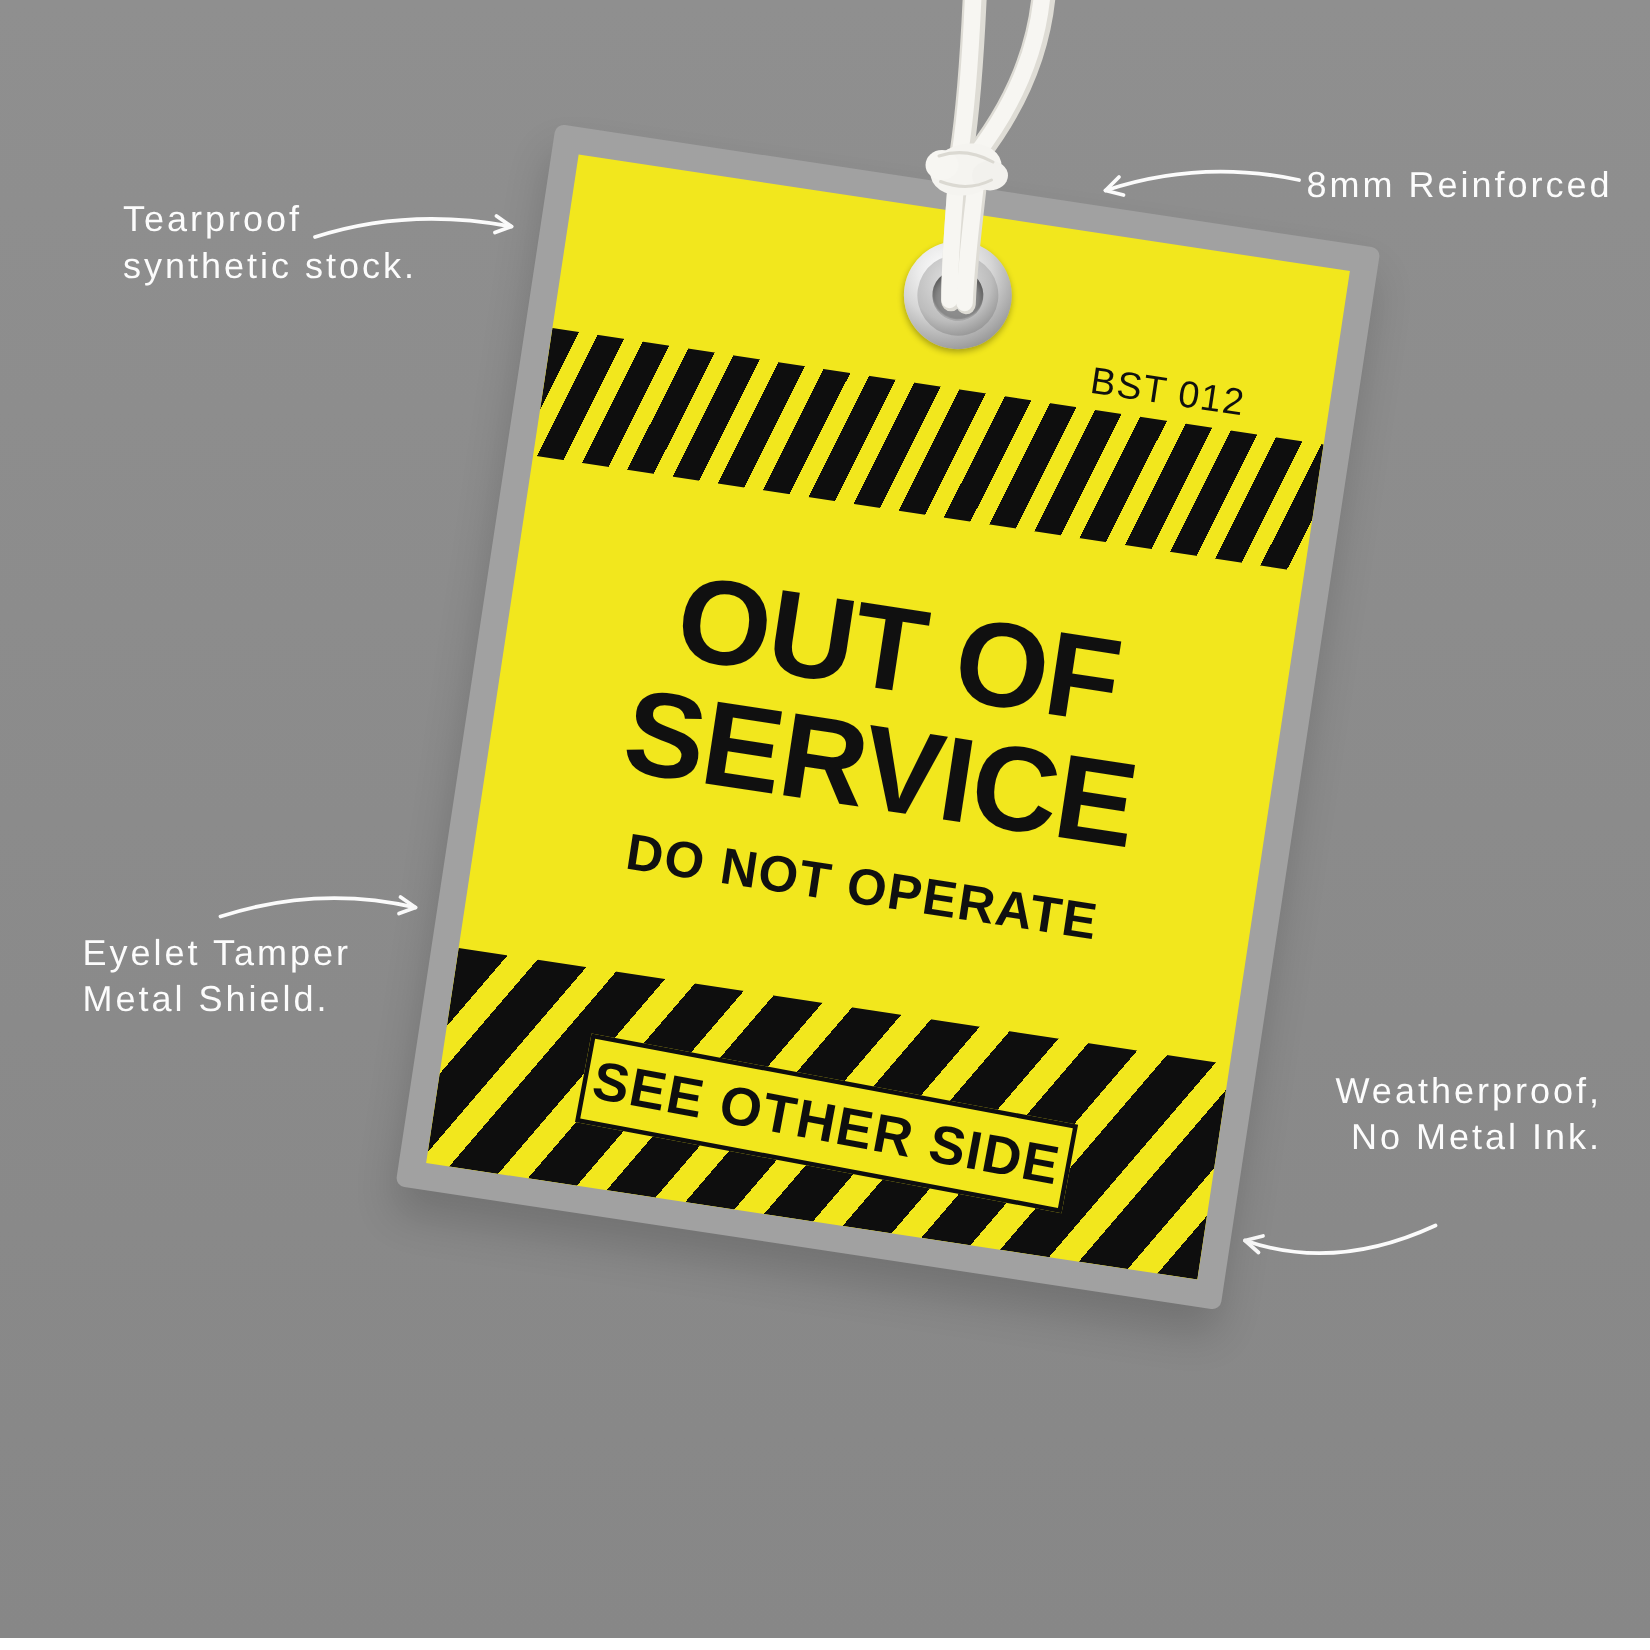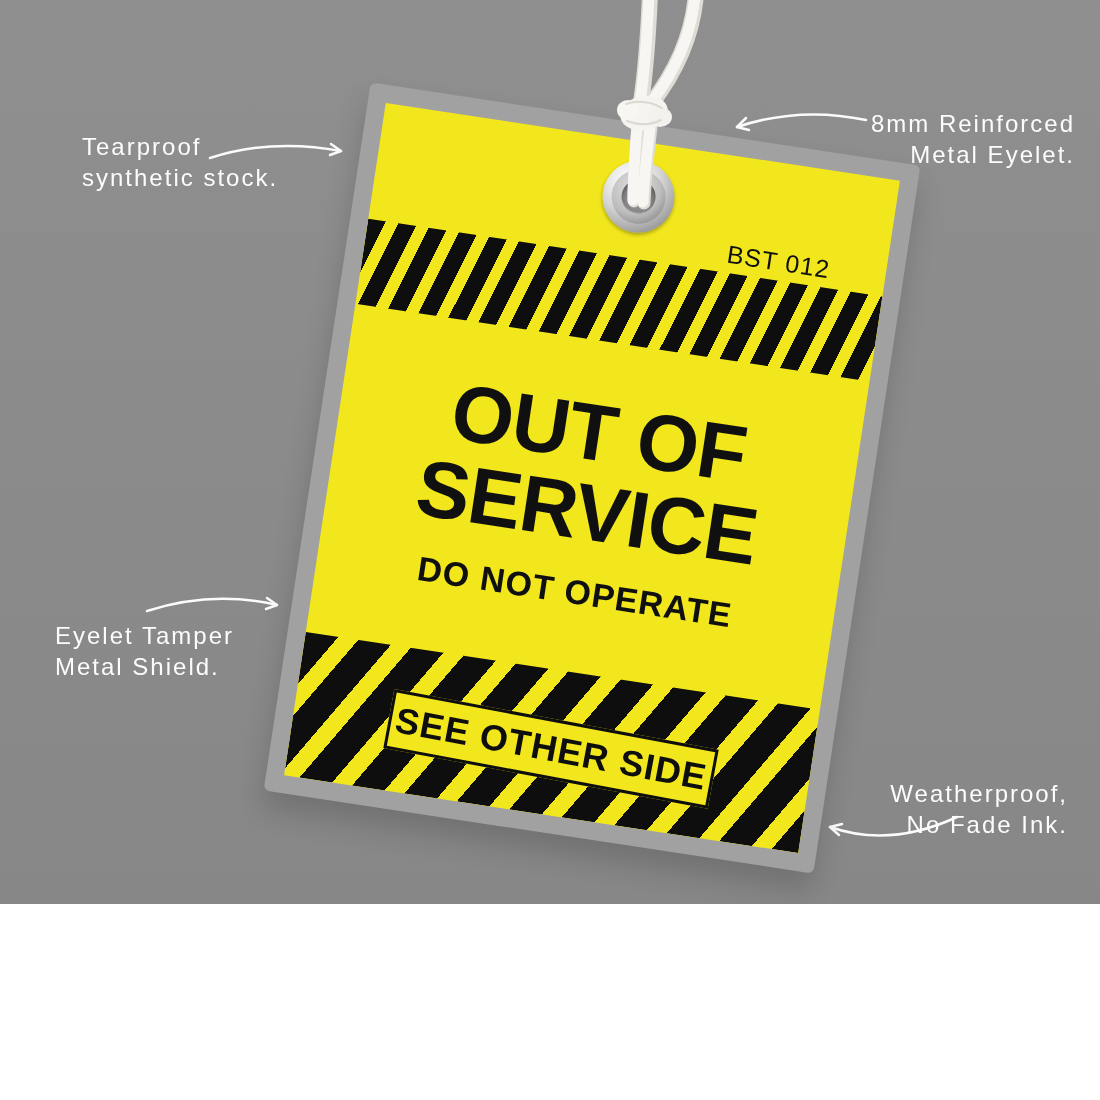--- a/index.html
+++ b/index.html
@@ -1,17 +1,17 @@
 <!DOCTYPE html>
 <html><head>
 <meta charset="utf-8">
 <style>
   html,body { margin:0; padding:0; }
   .scene {
-    position:relative; width:1100px; height:904px; overflow:hidden;
+    position:relative; width:1100px; height:1092px; overflow:hidden;
     background:linear-gradient(180deg,#8f8f8f 0%,#878787 100%);
     font-family:"Liberation Sans", sans-serif;
   }
 
   
   .note {
     position:absolute; color:#fcfcfc; font-size:24px; line-height:31px;
     letter-spacing:2px; z-index:1; white-space:nowrap;
   }
   .note.right { text-align:right; }
@@ -84,31 +84,30 @@
 
 <div class="scene">
 
   <div class="note" style="left:82px; top:131px;">
     <div>Tearproof</div>
     <div>synthetic stock.</div>
   </div>
 
   <div class="note right" style="right:25px; top:108px;">
     <div>8mm Reinforced</div>
-    <div>Metal Eyelet.</div>
   </div>
 
   <div class="note" style="left:55px; top:620px;">
     <div>Eyelet Tamper</div>
     <div>Metal Shield.</div>
   </div>
 
-  <div class="note right" style="right:32px; top:778px;">
+  <div class="note right" style="right:32px; top:712px;">
     <div>Weatherproof,</div>
-    <div>No Fade Ink.</div>
+    <div>No Metal Ink.</div>
   </div>
 
   <svg class="arrow-layer" width="1100" height="1100" viewBox="0 0 1100 1100">
     <g fill="none" stroke="#fbfbfb" stroke-width="2.5" stroke-linecap="round" stroke-linejoin="round">
       <path d="M 210,158 Q 272,138 341,151"></path>
       <path d="M 330,155 L 341,151 L 331,144"></path>
       <path d="M 866,120 Q 800,106 737,127"></path>
       <path d="M 746,118 L 737,127 L 749,130"></path>
       <path d="M 147,611 Q 212,590 277,605"></path>
       <path d="M 266,609 L 277,605 L 267,598"></path>

